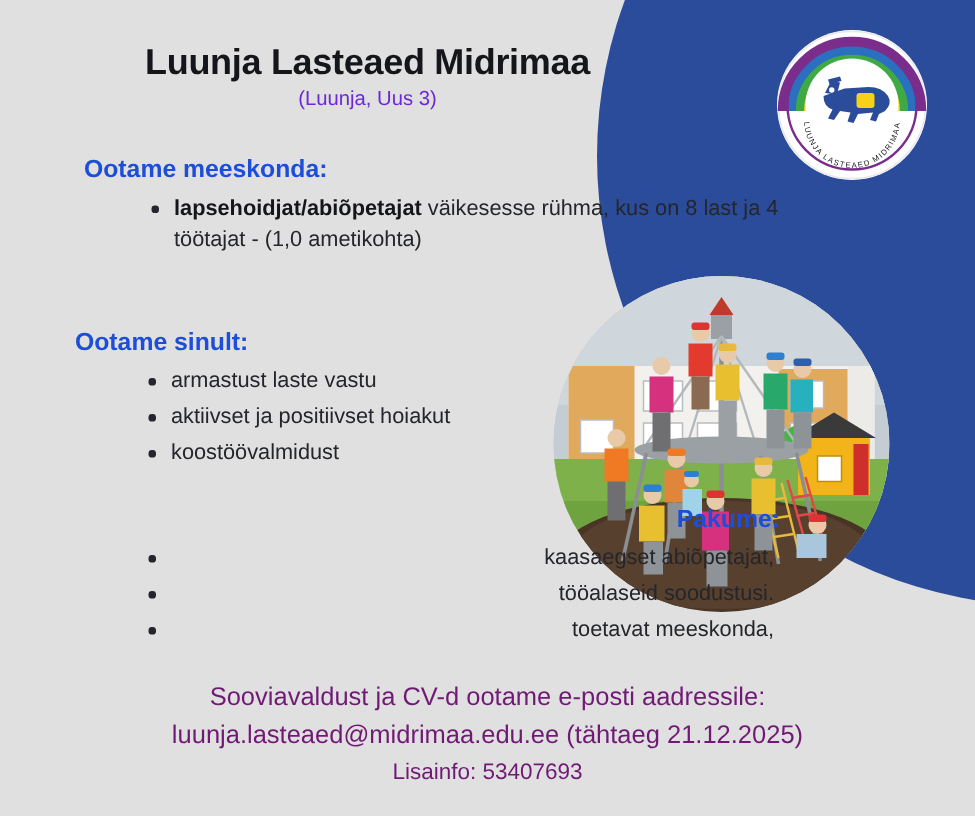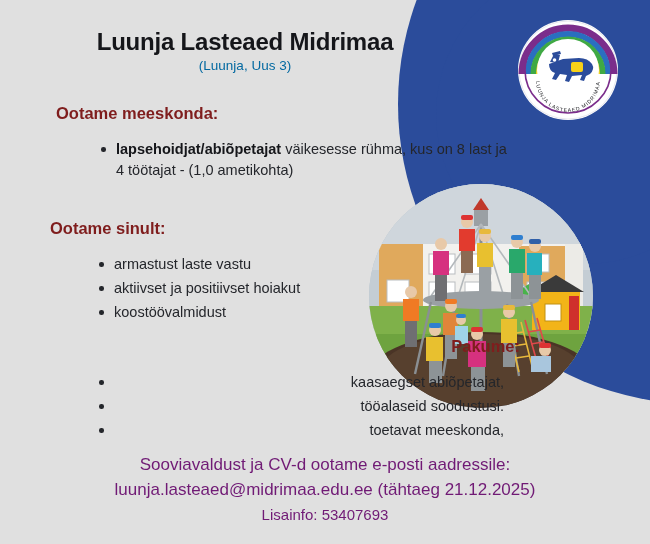--- a/index.html
+++ b/index.html
@@ -93,37 +93,37 @@
     letter-spacing: -0.2px;
   }
   .subtitle {
     position: absolute;
     left: 0;
     top: 58px;
     width: 490px;
     text-align: center;
     font-size: 13.5px;
     font-weight: normal;
-    color: #0369a1;
+    color: #6d28d9;
   }
 
   .section {
     position: absolute;
     left: 0;
     width: 470px;
   }
   .section-head {
     font-size: 16.5px;
     font-weight: bold;
-    color: #7f1d1d;
+    color: #1d4ed8;
     margin: 0 0 6px 0;
   }
   .bullets {
     list-style: none;
-    margin: 16px;
+    margin: 4px;
     padding: 0;
   }
   .bullets li {
     position: relative;
     padding-left: 20px;
     font-size: 14.5px;
     color: #24262b;
     line-height: 21px;
     margin-bottom: 3px;
   }

